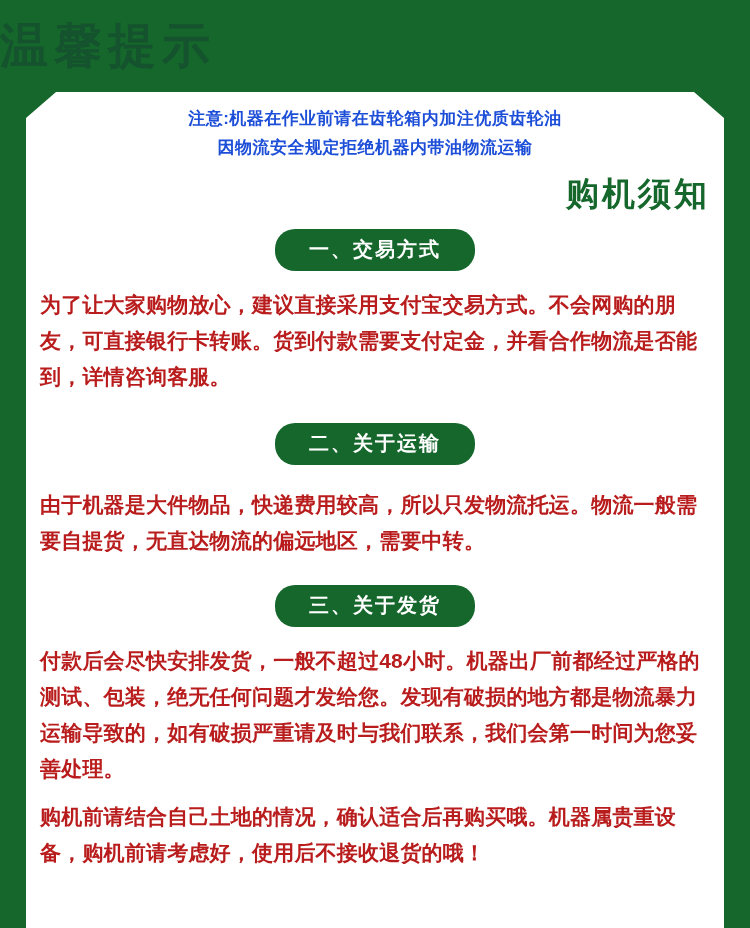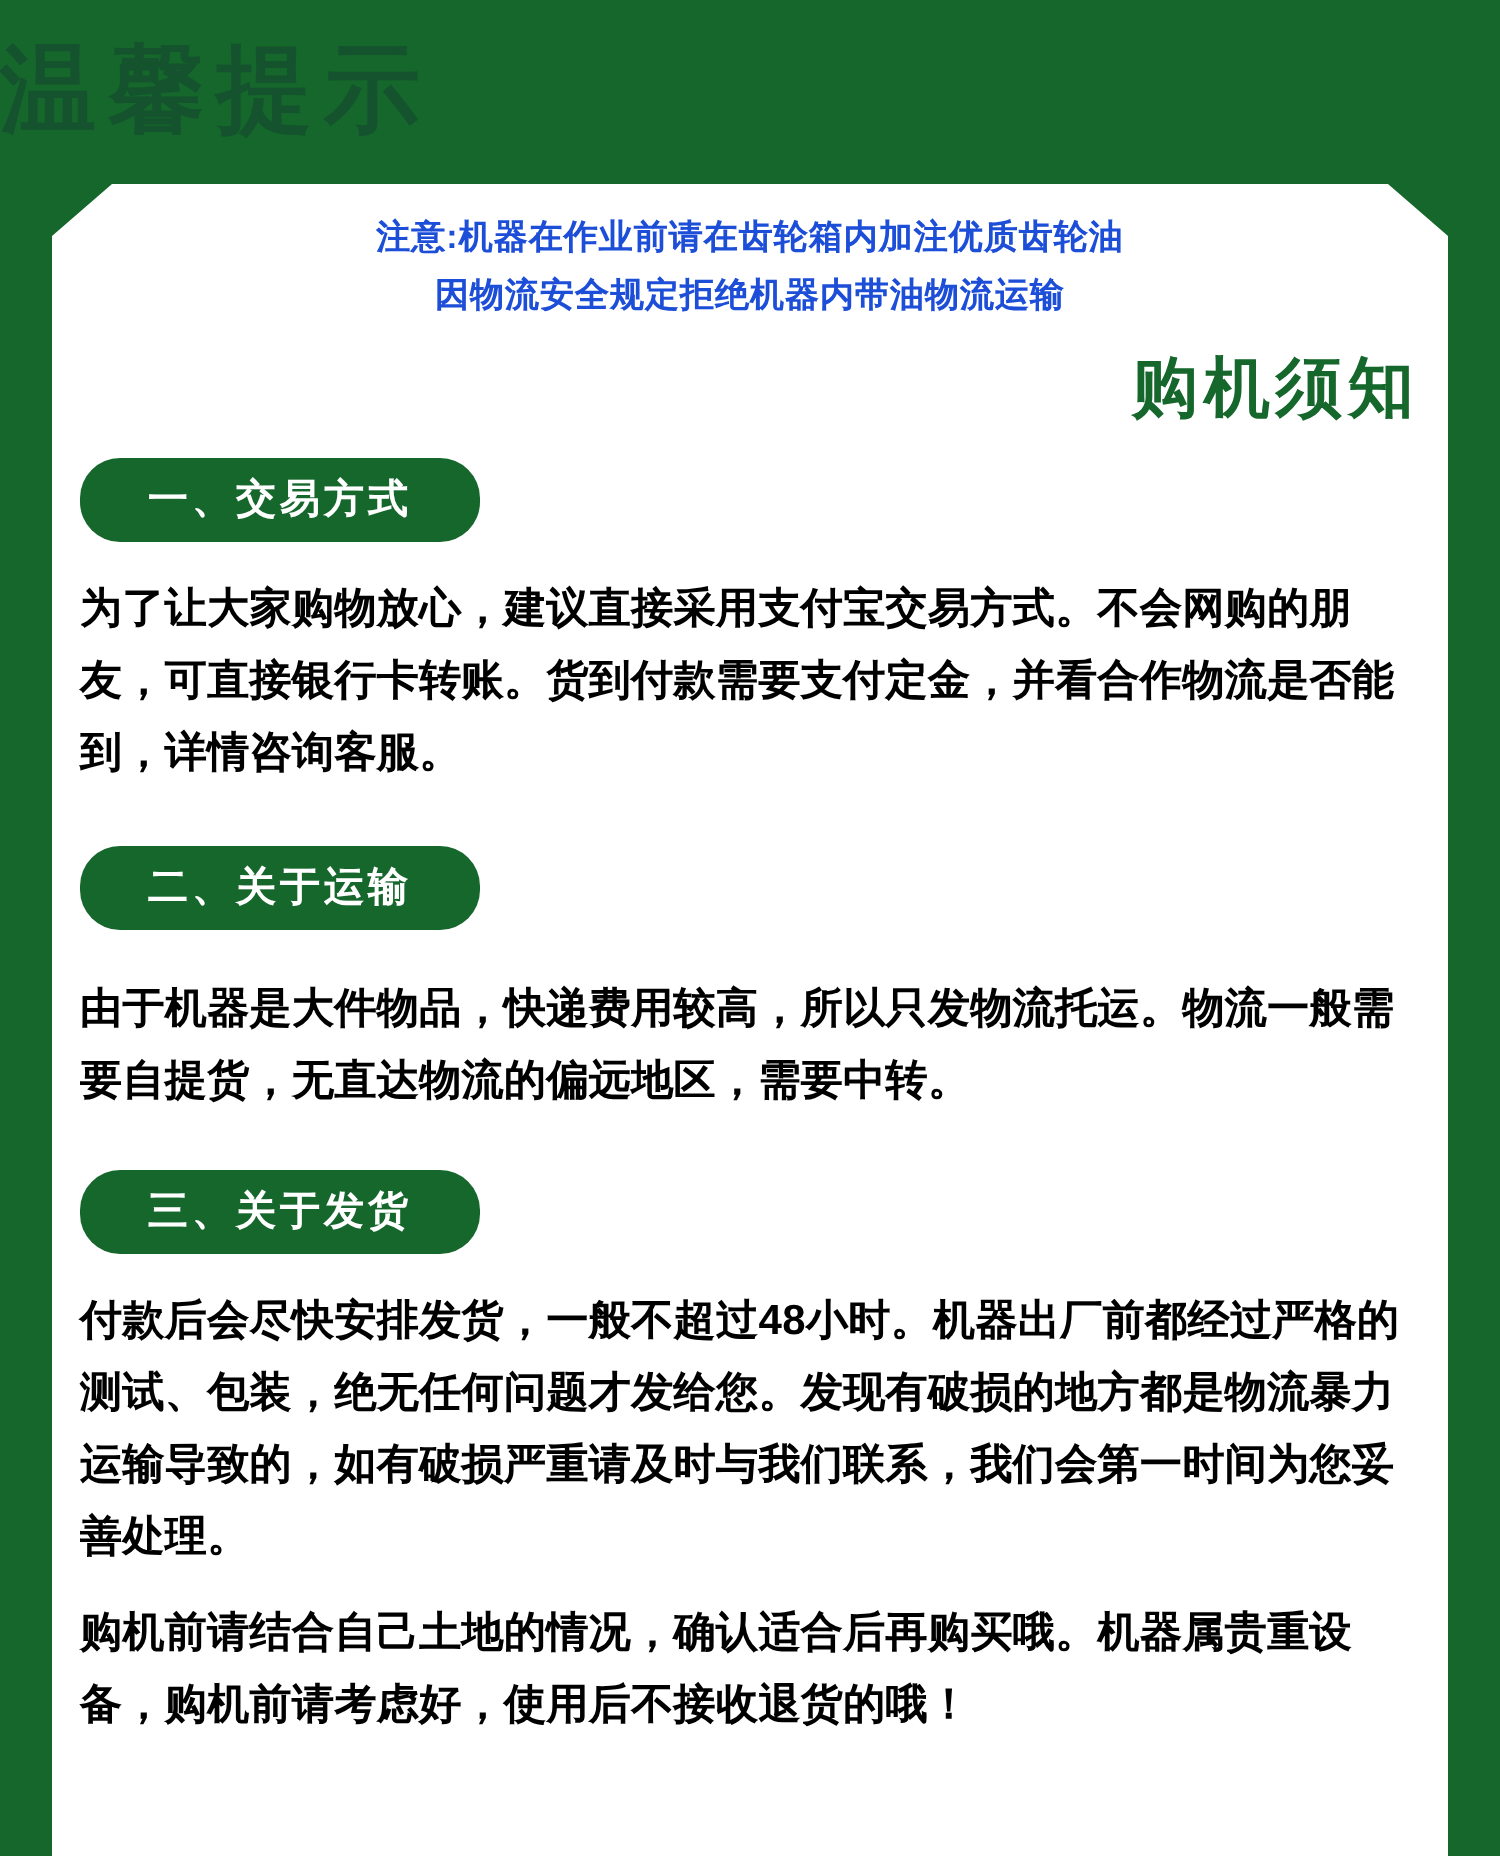--- a/index.html
+++ b/index.html
@@ -113,36 +113,37 @@
   .section-title {
     margin-top: 10px;
     text-align: right;
     color: #15672c;
     font-size: 33px;
     font-weight: bold;
     letter-spacing: 3px;
   }
 
   .pill-wrap {
+    text-align: center;
     margin-top: 12px;
   }
   .pill {
     display: inline-block;
     background: #15672c;
     color: #ffffff;
     font-size: 20px;
     font-weight: bold;
     letter-spacing: 2px;
     padding: 7px 34px 8px 34px;
     border-radius: 20px;
   }
 
   .para {
     margin-top: 14px;
-    color: #000000;
+    color: #b91c1c;
     font-size: 21px;
     font-weight: bold;
     line-height: 36px;
     letter-spacing: 0.2px;
     text-align: left;
   }
   .para-1 { margin-top: 16px; }
   .para-2 { margin-top: 22px; }
   .para-3 { margin-top: 16px; }
   .para-4 { margin-top: 12px; }

